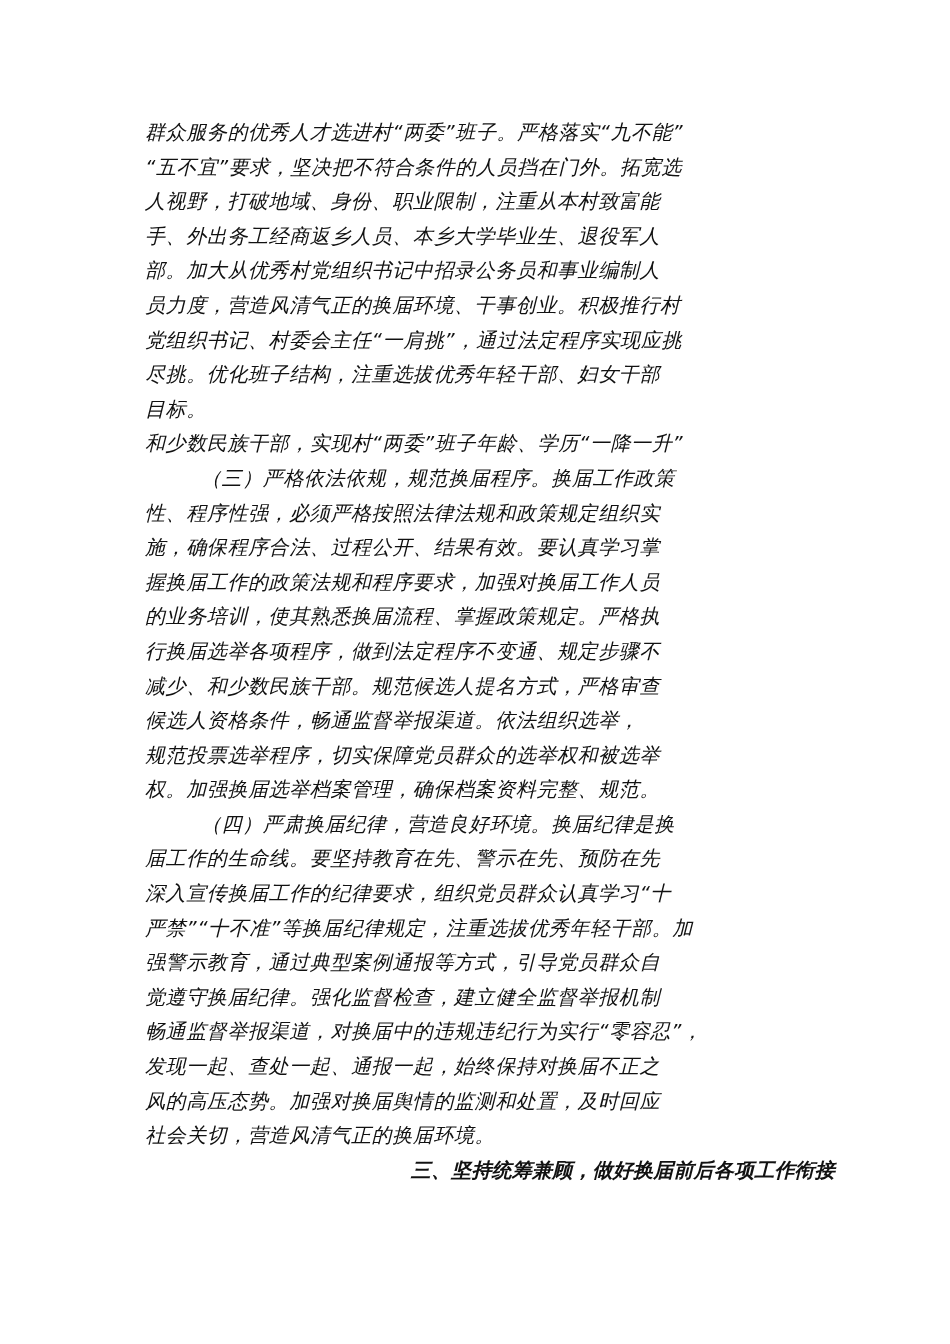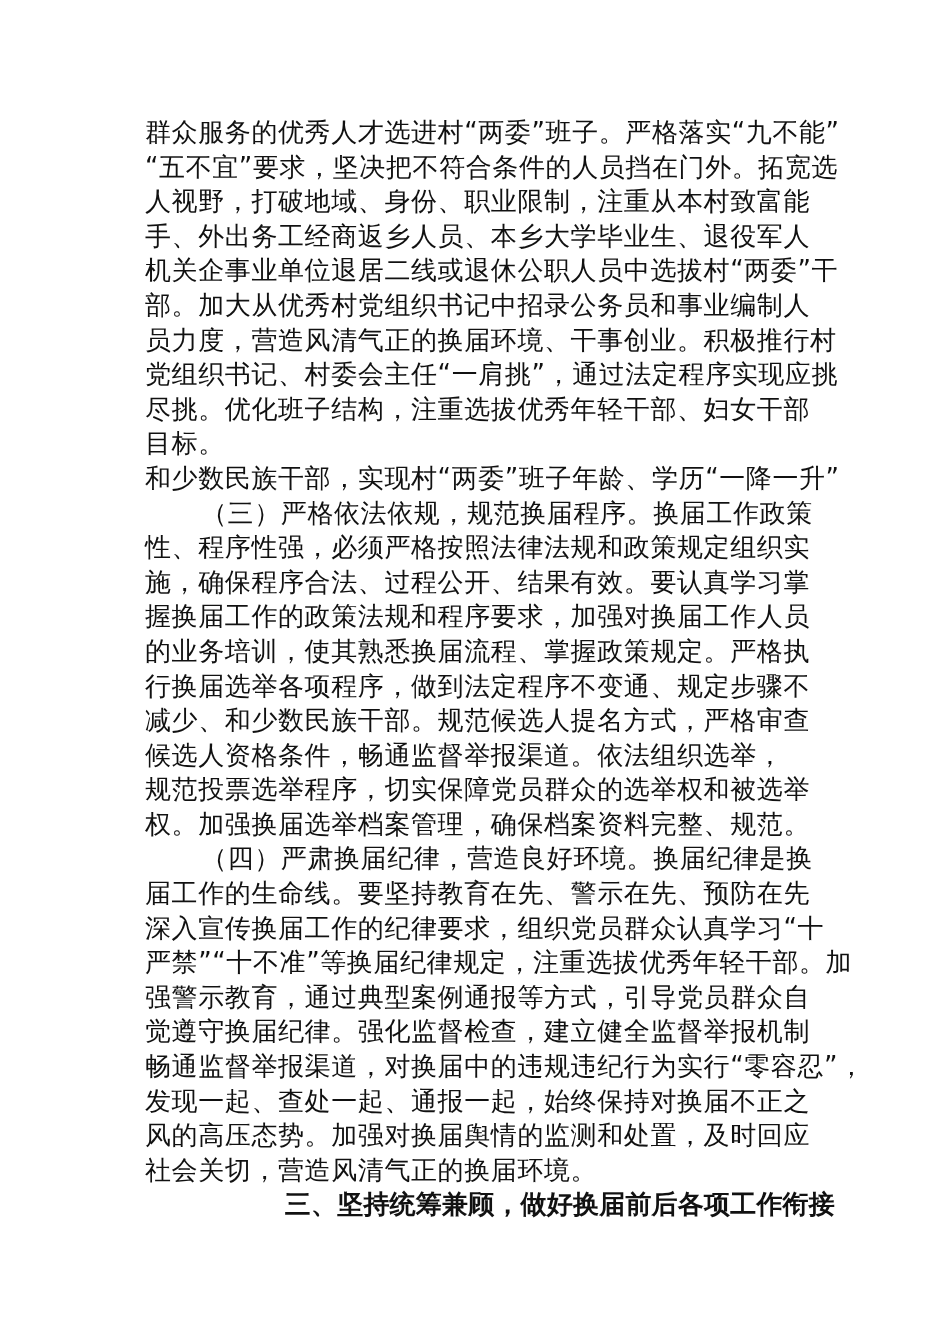--- a/index.html
+++ b/index.html
@@ -26,44 +26,44 @@
     .body-text {
       position: absolute;
       left: 145px;
       top: 115px;
       width: 690px;
     }
     .line {
       display: block;
       height: 34.6px;
       line-height: 34.6px;
-      font-size: 26px;
+      font-size: 20px;
       white-space: nowrap;
       letter-spacing: 0.6px;
+      font-style: italic;
     }
     .indent {
       padding-left: 56px;
     }
     .heading {
       font-weight: bold;
       letter-spacing: 0.2px;
       padding-left: 52px;
       text-align: right;
     }
   </style>
 </head>
 <body>
 
 <div class="page">
   <div class="body-text">
     <span class="line">群众服务的优秀人才选进村“两委”班子。严格落实“九不能”</span>
     <span class="line">“五不宜”要求，坚决把不符合条件的人员挡在门外。拓宽选</span>
     <span class="line">人视野，打破地域、身份、职业限制，注重从本村致富能</span>
     <span class="line">手、外出务工经商返乡人员、本乡大学毕业生、退役军人</span>
-    <span class="line">机关企事业单位退居二线或退休公职人员中选拔村“两委”干</span>
     <span class="line">部。加大从优秀村党组织书记中招录公务员和事业编制人</span>
     <span class="line">员力度，营造风清气正的换届环境、干事创业。积极推行村</span>
     <span class="line">党组织书记、村委会主任“一肩挑”，通过法定程序实现应挑</span>
     <span class="line">尽挑。优化班子结构，注重选拔优秀年轻干部、妇女干部</span>
     <span class="line">目标。</span>
     <span class="line">和少数民族干部，实现村“两委”班子年龄、学历“一降一升”</span>
     <span class="line indent">（三）严格依法依规，规范换届程序。换届工作政策</span>
     <span class="line">性、程序性强，必须严格按照法律法规和政策规定组织实</span>
     <span class="line">施，确保程序合法、过程公开、结果有效。要认真学习掌</span>
     <span class="line">握换届工作的政策法规和程序要求，加强对换届工作人员</span>

